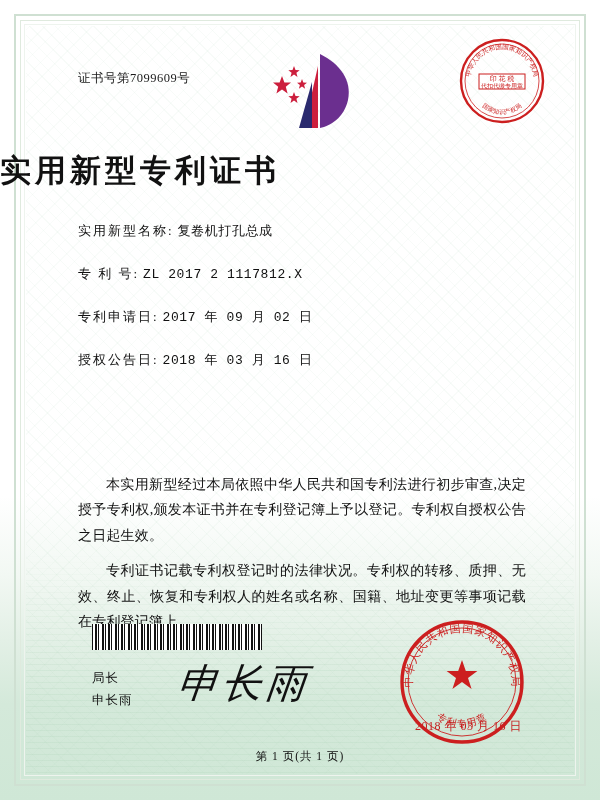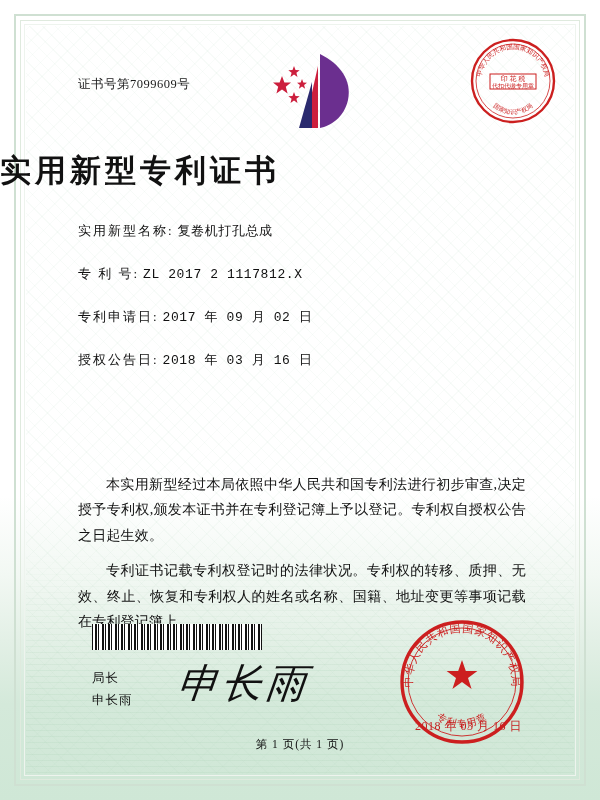--- a/index.html
+++ b/index.html
@@ -54,40 +54,40 @@
       repeating-linear-gradient(to bottom, rgba(160,205,172,0.16) 0 1px, transparent 1px 6px);
     -webkit-mask-image: linear-gradient(to bottom, transparent 0%, #000 55%, #000 100%);
     mask-image: linear-gradient(to bottom, transparent 0%, #000 55%, #000 100%);
     pointer-events: none;
   }
 
   
   .cert-no {
     position: absolute;
     left: 78px;
-    top: 76px;
+    top: 70px;
     font-size: 12.5px;
     color: #1a1a1a;
     letter-spacing: 0.5px;
     font-family: "Liberation Serif", serif;
   }
 
   
   .logo {
     position: absolute;
     left: 268px;
     top: 46px;
     width: 92px;
     height: 92px;
   }
 
   
   .top-seal {
     position: absolute;
-    right: 44px;
+    right: 55px;
     top: 38px;
     width: 86px;
     height: 86px;
   }
 
   .title {
     position: absolute;
     left: 0;
     right: 0;
     top: 150px;
@@ -192,21 +192,21 @@
     top: 718px;
     font-size: 12px;
     color: #c62020;
     letter-spacing: 0.5px;
     font-family: "Liberation Serif", serif;
   }
 
   .page-footer {
     position: absolute;
     left: 0; right: 0;
-    bottom: 48px;
+    bottom: 36px;
     text-align: center;
     font-size: 11.5px;
     color: #111;
     letter-spacing: 1px;
   }
 </style>
 </head>
 <body>
 
 <div class="cert">

